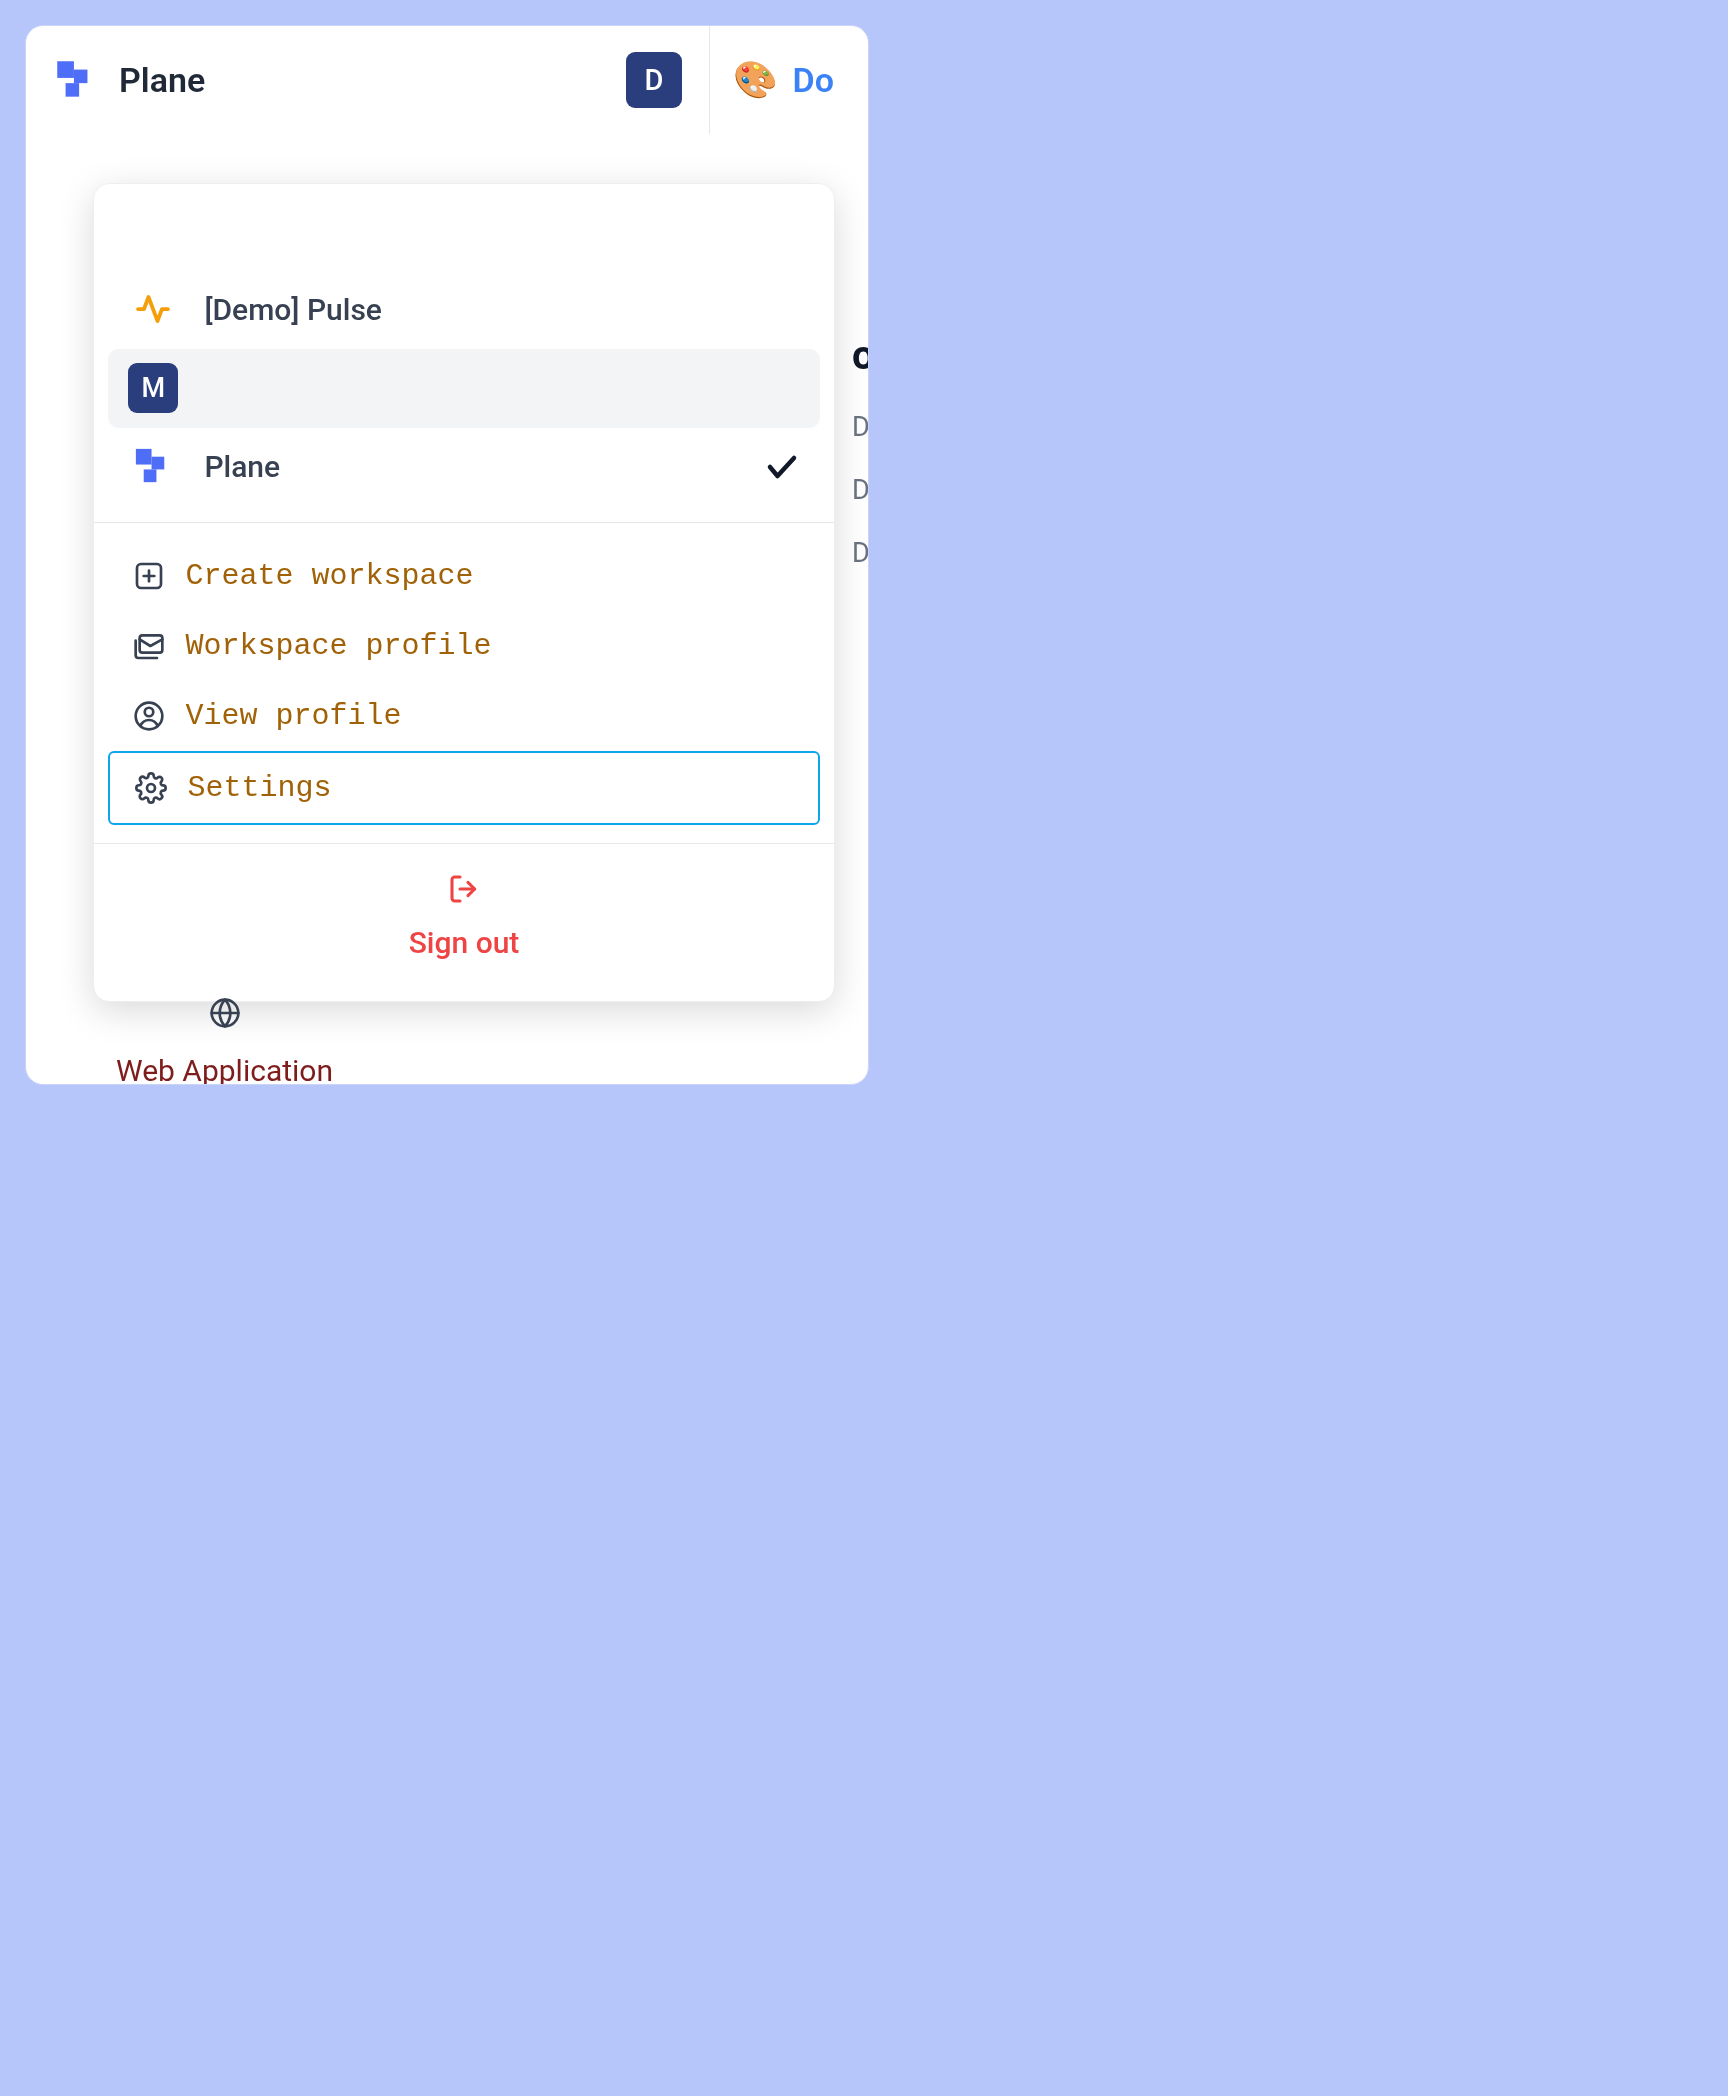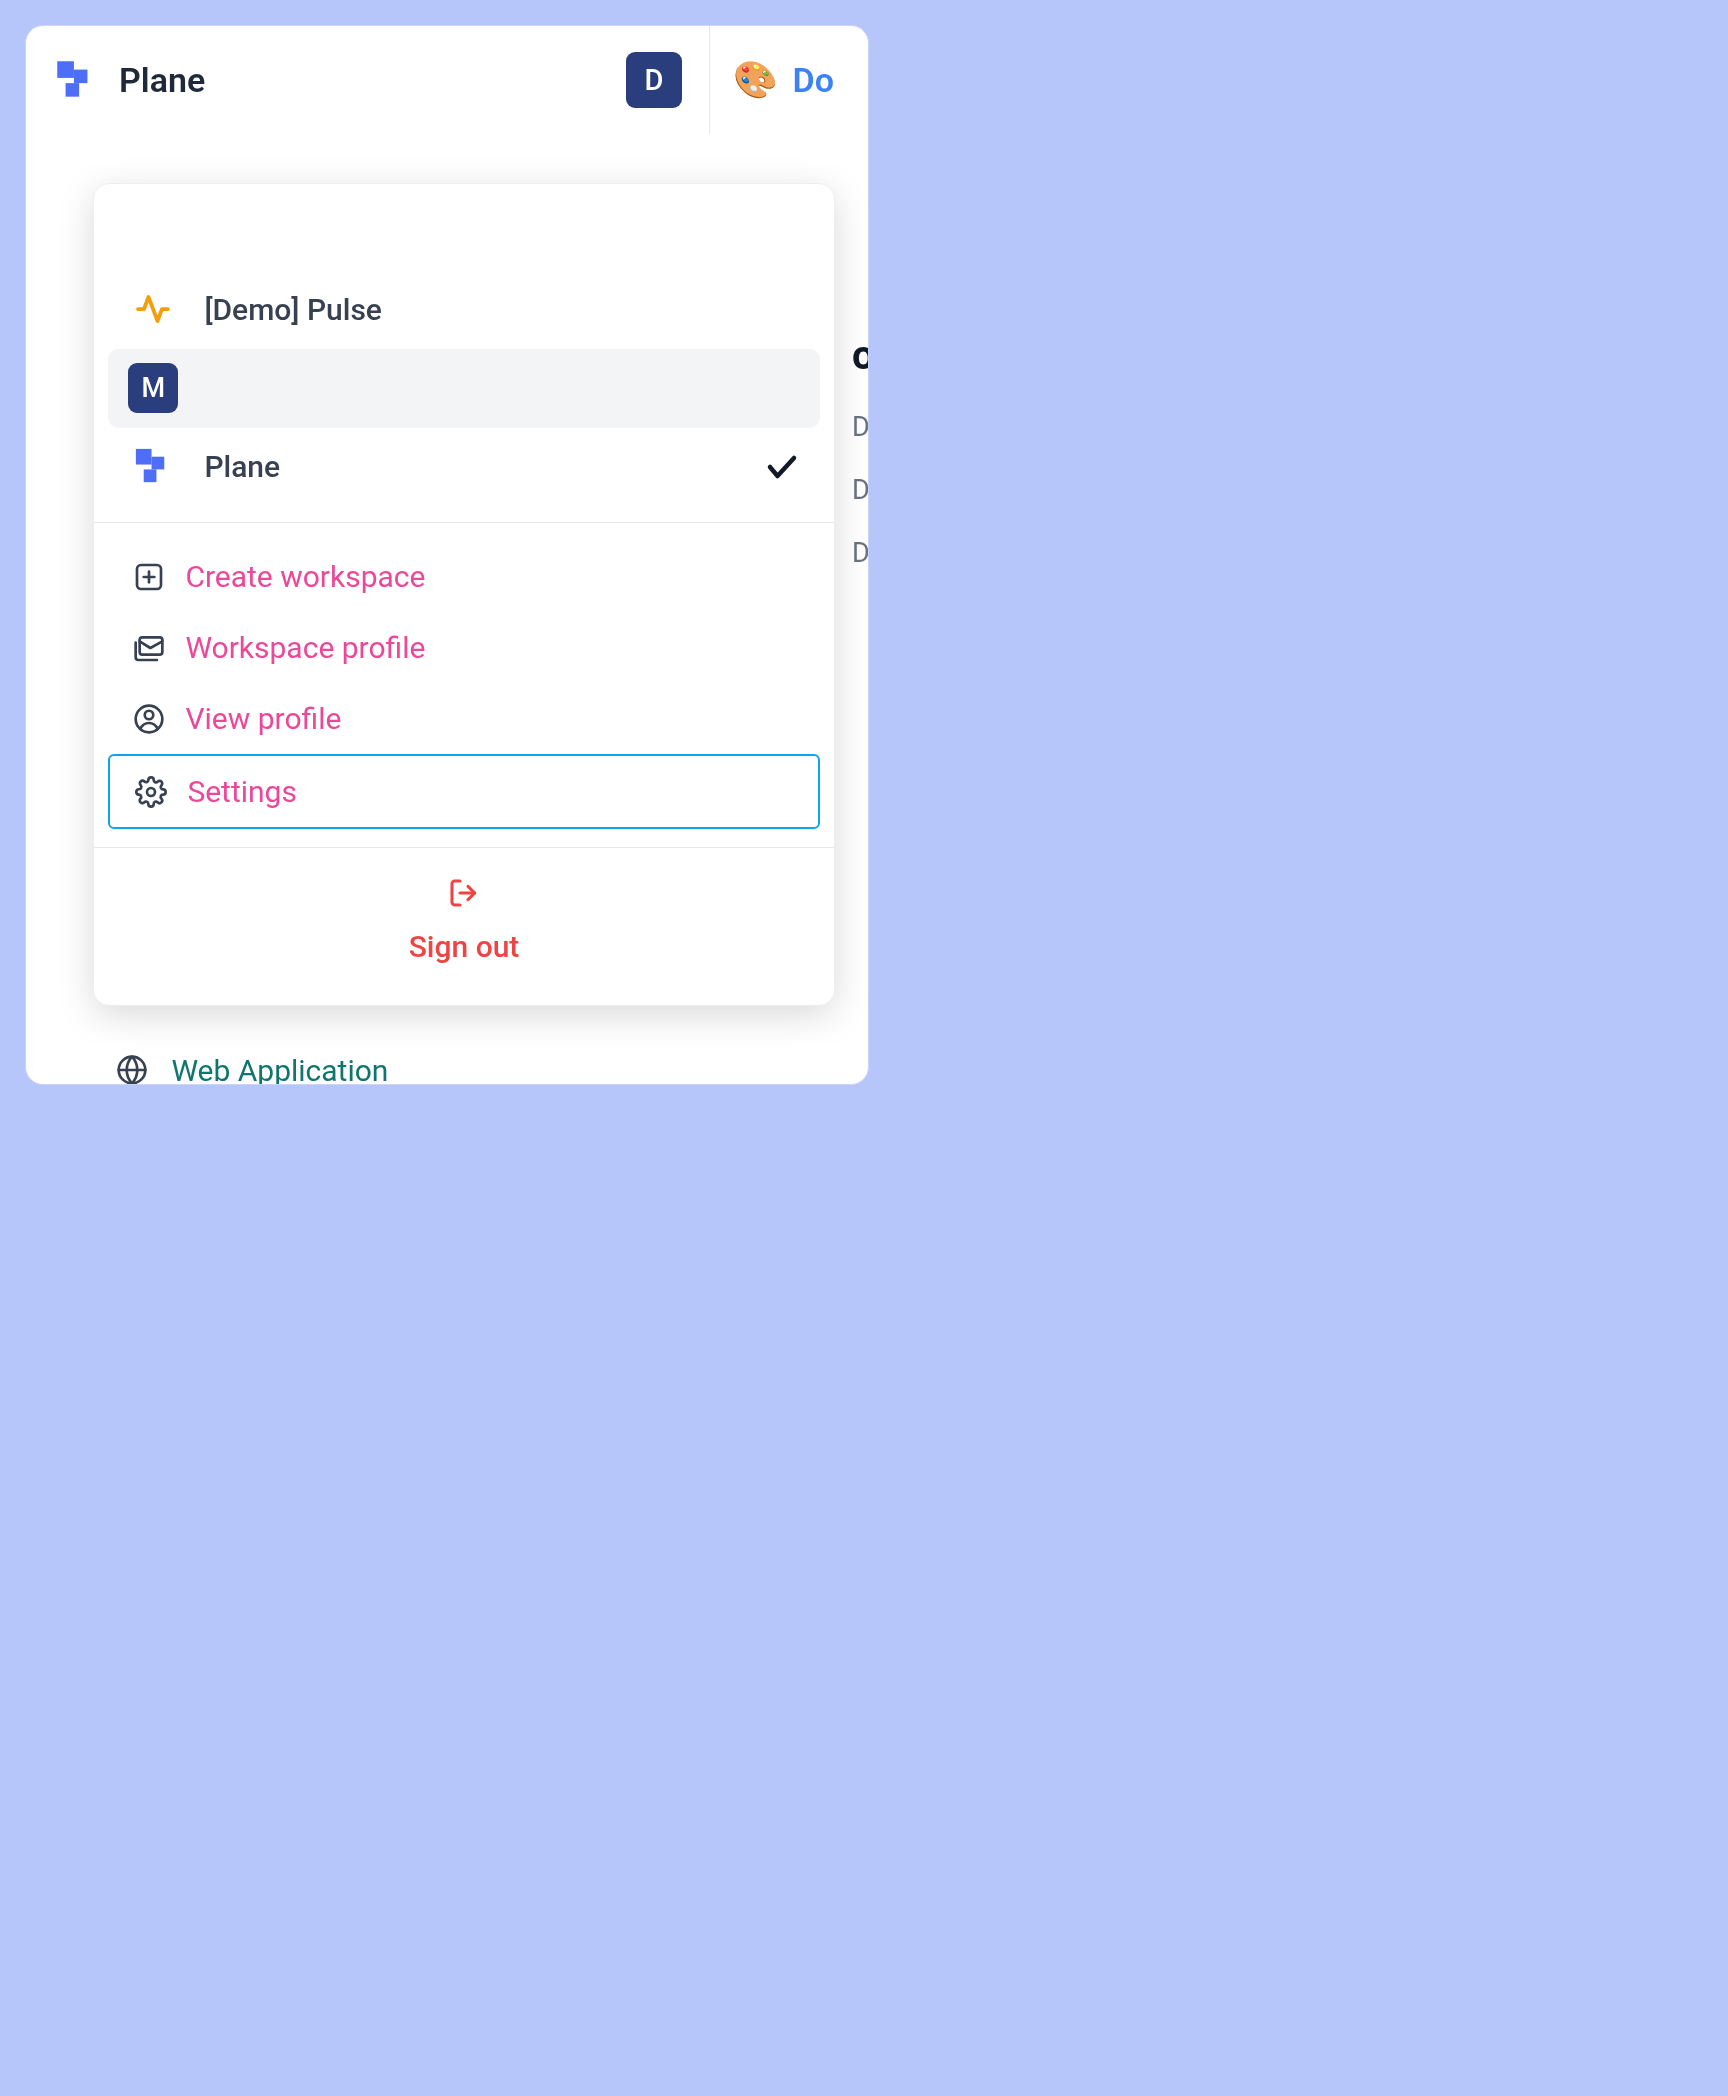--- a/index.html
+++ b/index.html
@@ -164,21 +164,22 @@
     padding: 18px 14.4px;
   }
   .action-item {
     display: flex;
     align-items: center;
     gap: 20px;
     padding: 18px 25px;
     border-radius: 9px;
     cursor: pointer;
     font-size: 30px;
-    color: #ec4899;
+    color: #a16207;
+    font-family: Liberation Mono, monospace;
   }
   .action-item.highlighted {
     border: 2.7px solid #0ea5e9;
     border-radius: 6px;
   }
   .action-item .action-icon {
     width: 32px;
     height: 32px;
     color: #374151;
     flex-shrink: 0;
@@ -203,21 +204,22 @@
     color: #ef4444;
   }
   .bottom-peek {
     position: absolute;
     left: 90px;
     bottom: -3.6px;
     display: flex;
     align-items: center;
     gap: 23.4px;
     font-size: 30px;
-    color: #0f766e;
+    color: #7f1d1d;
+    flex-direction: column;
   }
   .bottom-peek .globe {
     width: 32px;
     height: 32px;
     color: #374151;
   }
 </style>
 </head>
 <body>
 

